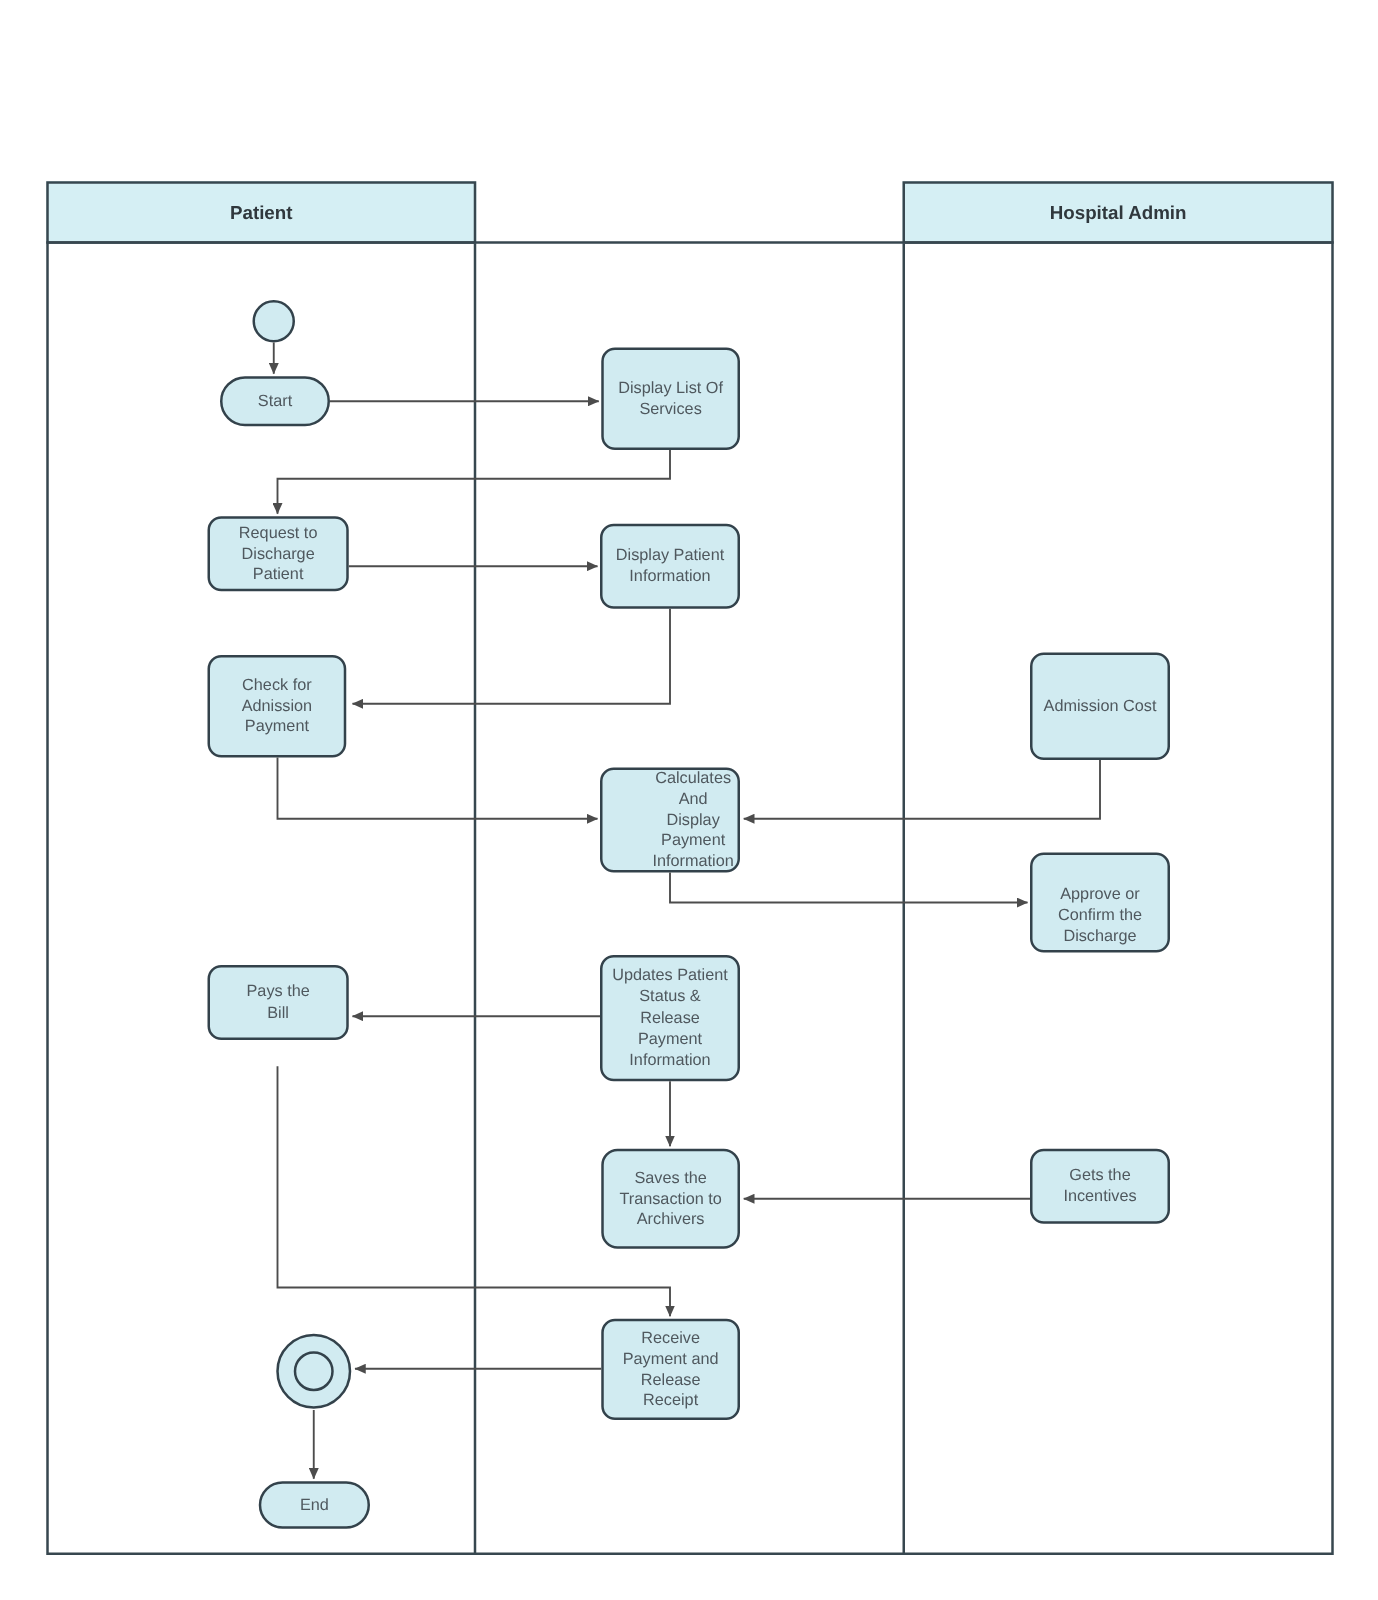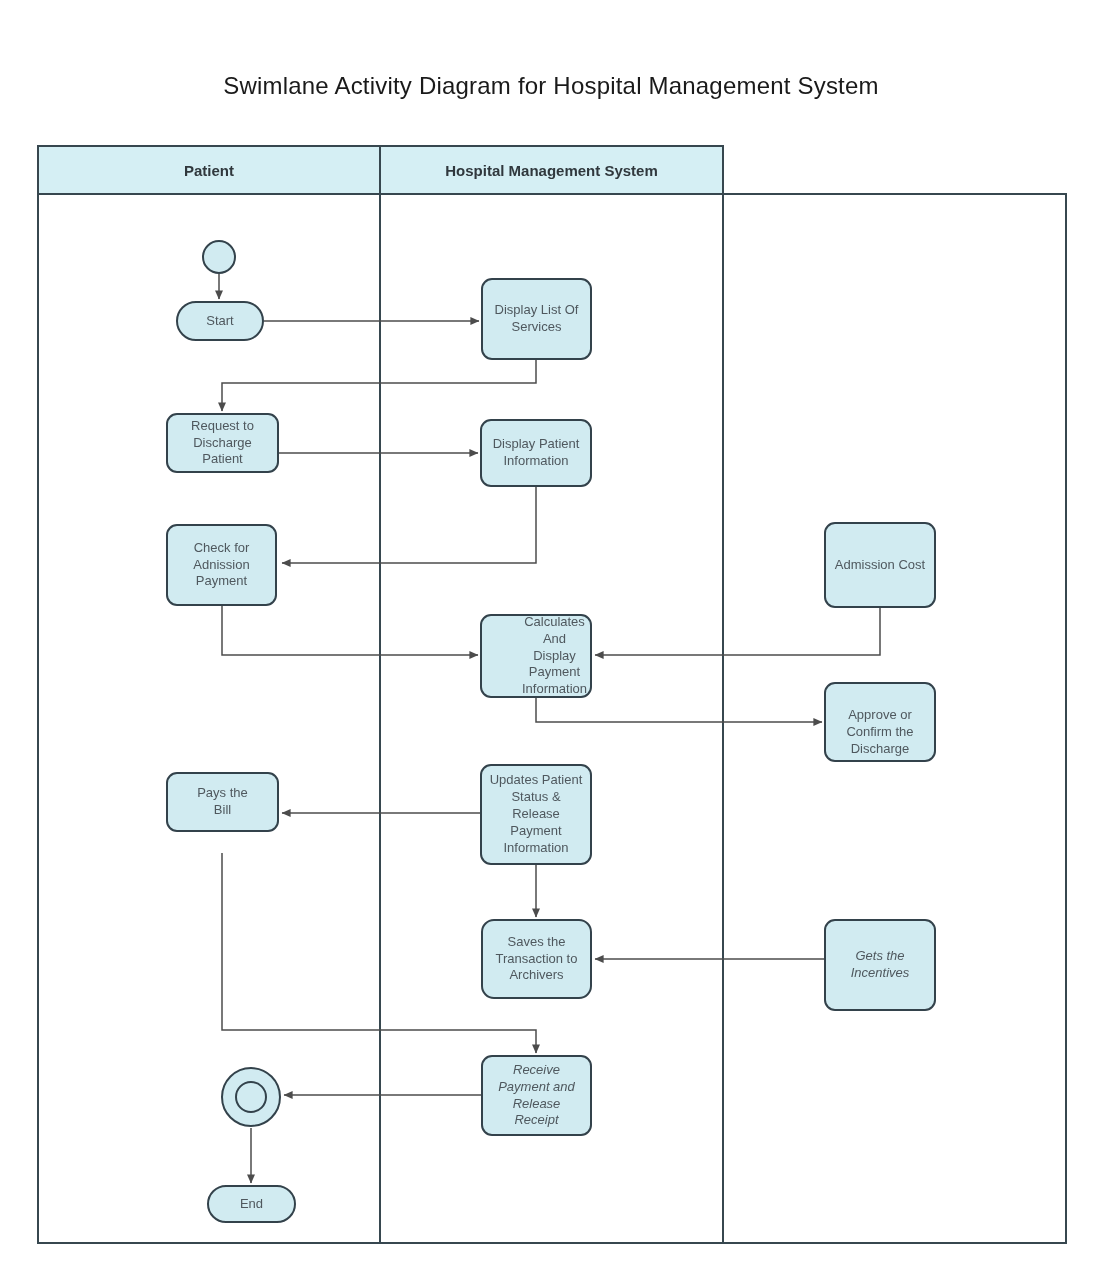--- a/index.html
+++ b/index.html
@@ -59,27 +59,26 @@
   .inner-circle{
     position:absolute;left:50%;top:50%;width:32px;height:32px;margin:-16px 0 0 -16px;
     border:2px solid var(--node-border);border-radius:50%;box-sizing:border-box;
   }
 </style>
 </head>
 <body>
 
 <div class="stage">
 
-  <div class="diagram-title">Swimlane Activity Diagram for Hospital Management System</div>
 
   <div class="lane-header h1">
     <span>Patient</span>
   </div>
-  <div class="lane-header h2">
-    <span>Hospital Management System</span>
+  <div class="lane-header h3">
+    <span>Hospital Admin</span>
   </div>
 
   <div class="lane-body"></div>
   <div class="lane-divider d1"></div>
   <div class="lane-divider d2"></div>
 
   <div id="nodes-layer">
       <div class="node circle" style="left: 202px; top: 240px; width: 34px; height: 34px;"></div>
       <div class="node pill" style="left: 176px; top: 301px; width: 88px; height: 40px;">
         <span class="node-label">Start</span>
@@ -125,25 +124,25 @@
 Status &amp;
 Release
 Payment
 Information</span>
       </div>
       <div class="node rect" style="left: 481px; top: 919px; width: 111px; height: 80px; border-radius: 13px;">
         <span class="node-label">Saves the
 Transaction to
 Archivers</span>
       </div>
-      <div class="node rect" style="left: 824px; top: 919px; width: 112px; height: 92px; font-style: italic;">
+      <div class="node rect" style="left: 824px; top: 919px; width: 112px; height: 60px;">
         <span class="node-label">Gets the
 Incentives</span>
       </div>
-      <div class="node rect" style="left: 481px; top: 1055px; width: 111px; height: 81px; font-style: italic;">
+      <div class="node rect" style="left: 481px; top: 1055px; width: 111px; height: 81px;">
         <span class="node-label">Receive
 Payment and
 Release
 Receipt</span>
       </div>
       <div class="node double-circle" style="left: 221px; top: 1067px; width: 60px; height: 60px;">
         <span class="inner-circle"></span>
       </div>
       <div class="node pill" style="left: 207px; top: 1185px; width: 89px; height: 38px;">
         <span class="node-label">End</span>

